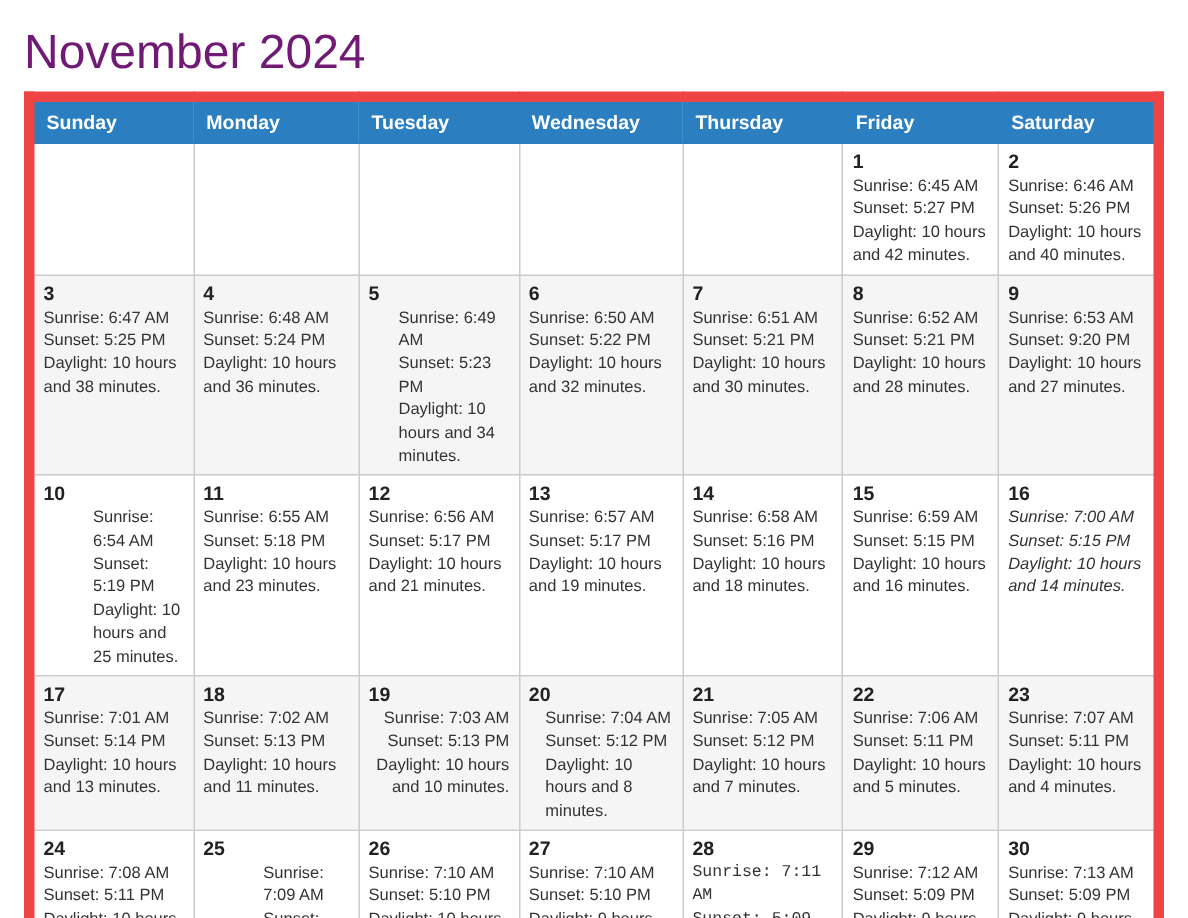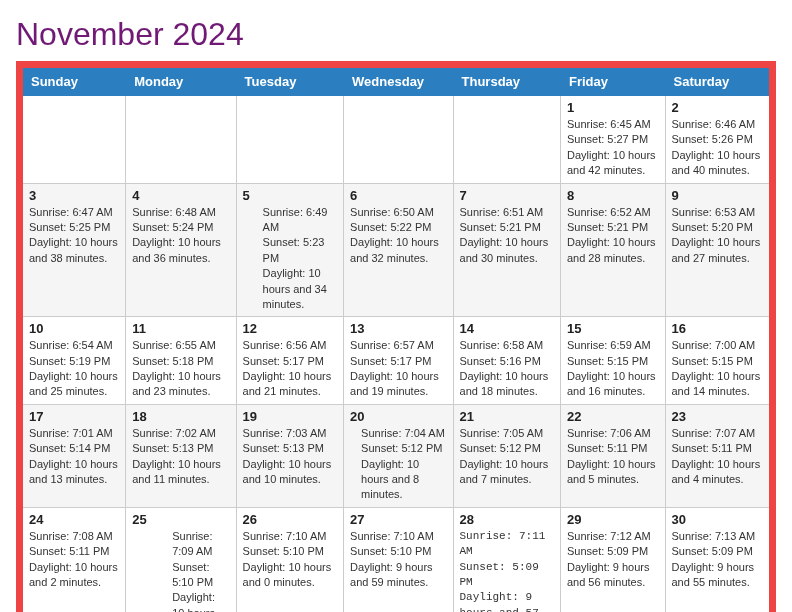--- a/index.html
+++ b/index.html
@@ -160,28 +160,28 @@
         </td>
         <td>
           <span class="day-number">8</span>
           <div class="day-info" style="white-space: pre-line;">Sunrise: 6:52 AM
 Sunset: 5:21 PM
 Daylight: 10 hours and 28 minutes.</div>
         </td>
         <td>
           <span class="day-number">9</span>
           <div class="day-info" style="white-space: pre-line;">Sunrise: 6:53 AM
-Sunset: 5:20 PM
+Sunset: 9:20 PM
 Daylight: 10 hours and 27 minutes.</div>
         </td>
       </tr>
       <tr>
         <td>
           <span class="day-number">10</span>
-          <div class="day-info" style="white-space: pre-line;">Sunrise: 6:54 AM
+          <div class="day-info" style="white-space: pre-line; margin-left: 33px;">Sunrise: 6:54 AM
 Sunset: 5:19 PM
 Daylight: 10 hours and 25 minutes.</div>
         </td>
         <td>
           <span class="day-number">11</span>
           <div class="day-info" style="white-space: pre-line;">Sunrise: 6:55 AM
 Sunset: 5:18 PM
 Daylight: 10 hours and 23 minutes.</div>
         </td>
         <td>
@@ -203,41 +203,41 @@
 Daylight: 10 hours and 18 minutes.</div>
         </td>
         <td>
           <span class="day-number">15</span>
           <div class="day-info" style="white-space: pre-line;">Sunrise: 6:59 AM
 Sunset: 5:15 PM
 Daylight: 10 hours and 16 minutes.</div>
         </td>
         <td>
           <span class="day-number">16</span>
-          <div class="day-info" style="white-space: pre-line;">Sunrise: 7:00 AM
+          <div class="day-info" style="white-space: pre-line; font-style: italic;">Sunrise: 7:00 AM
 Sunset: 5:15 PM
 Daylight: 10 hours and 14 minutes.</div>
         </td>
       </tr>
       <tr>
         <td>
           <span class="day-number">17</span>
           <div class="day-info" style="white-space: pre-line;">Sunrise: 7:01 AM
 Sunset: 5:14 PM
 Daylight: 10 hours and 13 minutes.</div>
         </td>
         <td>
           <span class="day-number">18</span>
           <div class="day-info" style="white-space: pre-line;">Sunrise: 7:02 AM
 Sunset: 5:13 PM
 Daylight: 10 hours and 11 minutes.</div>
         </td>
         <td>
           <span class="day-number">19</span>
-          <div class="day-info" style="white-space: pre-line;">Sunrise: 7:03 AM
+          <div class="day-info" style="white-space: pre-line; text-align: right;">Sunrise: 7:03 AM
 Sunset: 5:13 PM
 Daylight: 10 hours and 10 minutes.</div>
         </td>
         <td>
           <span class="day-number">20</span>
           <div class="day-info" style="white-space: pre-line; margin-left: 11px;">Sunrise: 7:04 AM
 Sunset: 5:12 PM
 Daylight: 10 hours and 8 minutes.</div>
         </td>
         <td>

